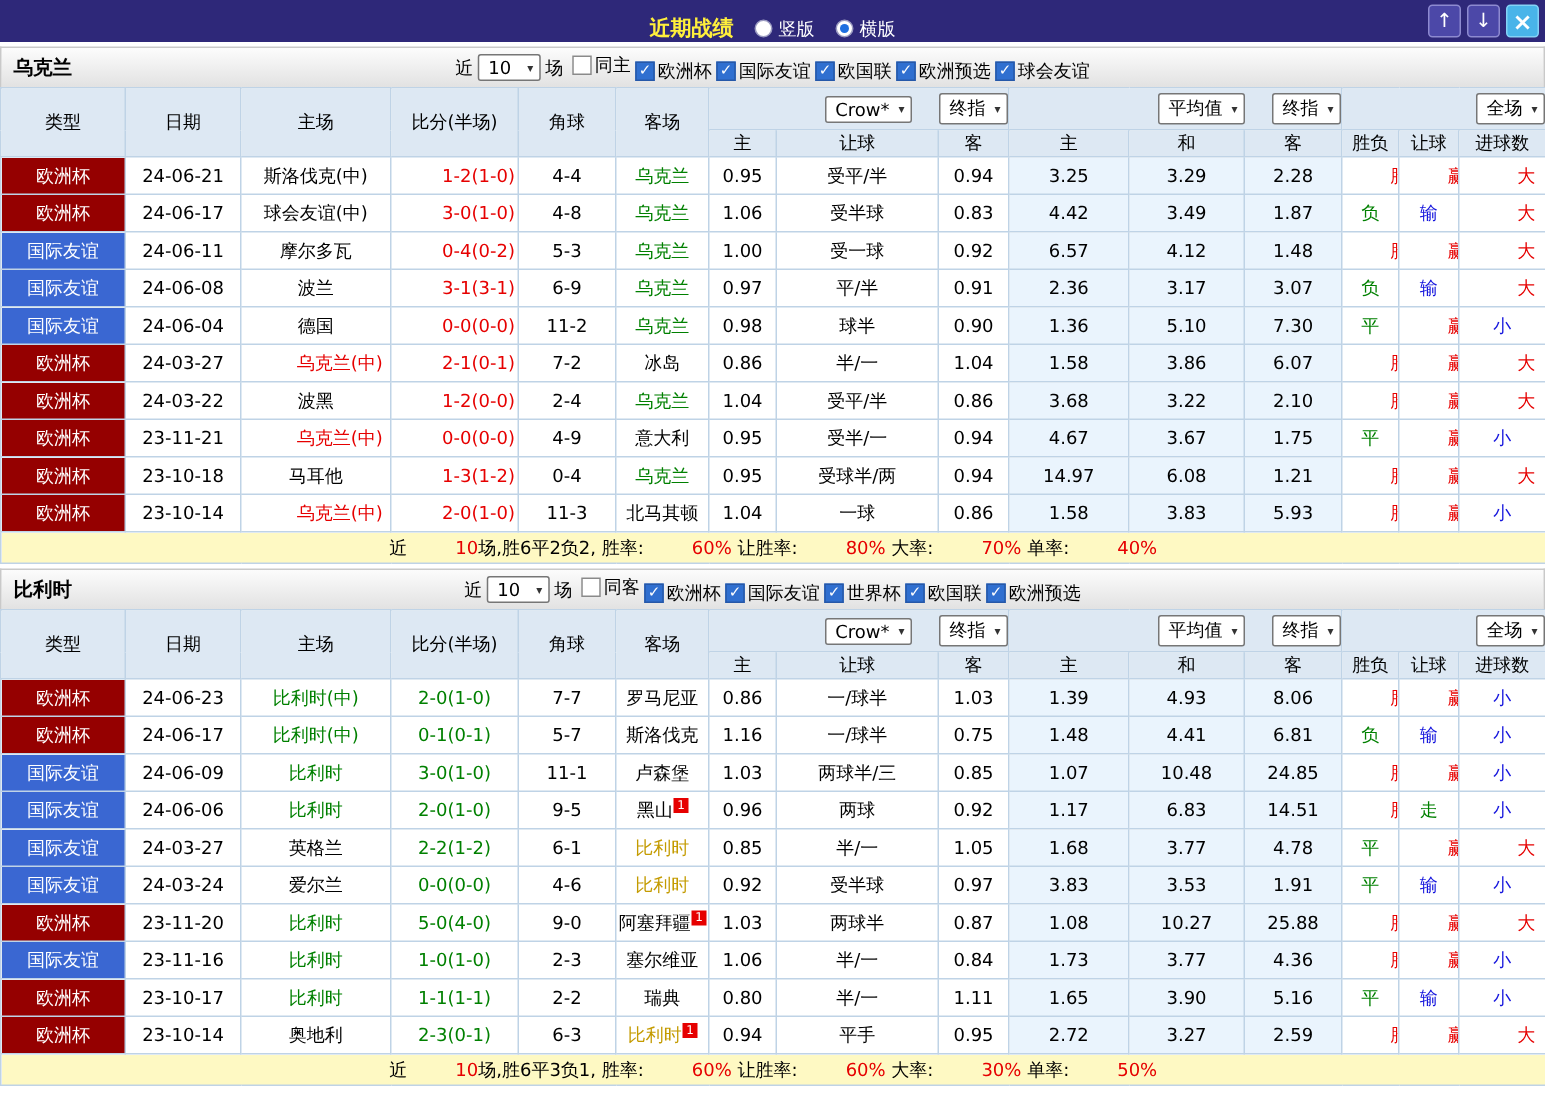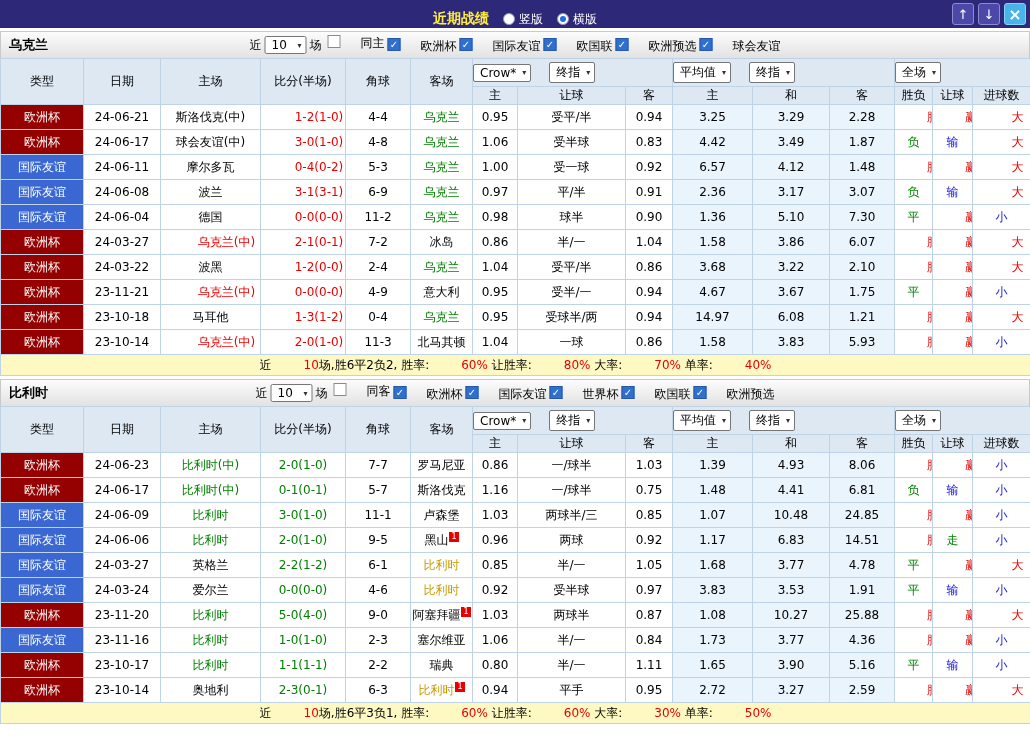--- a/index.html
+++ b/index.html
@@ -16,33 +16,33 @@
   .radio { width: 12px; height: 12px; border-radius: 50%; background: #fff; border: 1px solid #9a9ac0; position: relative; display: inline-block; }
   .radio.on::after { content: ""; position: absolute; left: 2px; top: 2px; width: 6px; height: 6px; border-radius: 50%; background: #1e6fe0; }
   .tb-right { position: absolute; right: 4px; top: 3px; display: flex; gap: 4px; }
   .tb-btn { width: 22px; height: 22px; display: flex; align-items: center; justify-content: center; background: #4c48a8; border: 1px solid #8d8ad0; border-radius: 3px; color: #fff; font-size: 13px; cursor: default; }
   .tb-btn.close { background: #49b4e9; border-color: #84d2f6; font-size: 16px; font-weight: bold; }
   
   .section { margin-top: 3px; }
   .sec-head { height: 27px; background: linear-gradient(#fcfcfc, #e2e2e2); border: 1px solid #c9c9c9; border-bottom: none; display: flex; align-items: center; position: relative; padding: 0 8px; }
   .team-name { font-size: 13px; font-weight: bold; }
   .controls { position: absolute; left: 50%; transform: translateX(-50%); display: flex; align-items: center; gap: 3px; white-space: nowrap; }
-  .cb-item { display: inline-flex; align-items: flex-start; margin-left: 3px; cursor: default; gap: 18px; }
+  .cb-item { display: inline-flex; align-items: center; margin-left: 3px; cursor: default; }
   .cb { width: 13px; height: 13px; border: 1px solid #8a8a8a; background: #fff; display: inline-flex; align-items: center; justify-content: center; font-size: 10px; color: #fff; margin-right: 2px; }
   .cb.checked { background: #2f6fd0; border-color: #2658a8; }
   .sel { display: inline-flex; align-items: center; justify-content: space-between; gap: 6px; background: #fff; border: 1px solid #767676; border-radius: 2px; padding: 1px 4px 1px 6px; min-height: 18px; cursor: default; }
   .sel .arr { font-size: 8px; color: #333; }
   .sel.near { min-width: 42px; }
   
   table { width: 1030px; border-collapse: collapse; table-layout: fixed; }
   th, td { border: 1px solid #bfd3e6; text-align: center; white-space: nowrap; overflow: hidden; padding: 0; font-size: 12px; }
   thead th { background: #dde8f3; font-weight: normal; }
   tr.ha th { height: 28px; }
   tr.hb th { height: 16px; }
-  .grp { display: flex; align-items: center; justify-content: flex-start; gap: 18px; }
+  .grp { display: flex; align-items: center; justify-content: flex-end; gap: 18px; }
   tbody td { height: 25px; background: #fff; }
   td.bg-cup { background: #950000; color: #fff; }
   td.bg-fr  { background: #3a67d2; color: #fff; }
   td.bg-euro { background: #eaf4fd; }
   tfoot td { height: 21px; background: #fef9c3; }
   .c-k { color: #000; } .c-r { color: #e60000; padding-left: 32px; } .c-g { color: #008000; }
   .c-b { color: #1515dd; } .c-y { color: #c49b00; }
   .badge { background: #e60000; color: #fff; font-size: 8px; line-height: 10px; padding: 0 2px; margin-left: 1px; vertical-align: top; display: inline-block; }
 </style>
 </head>

